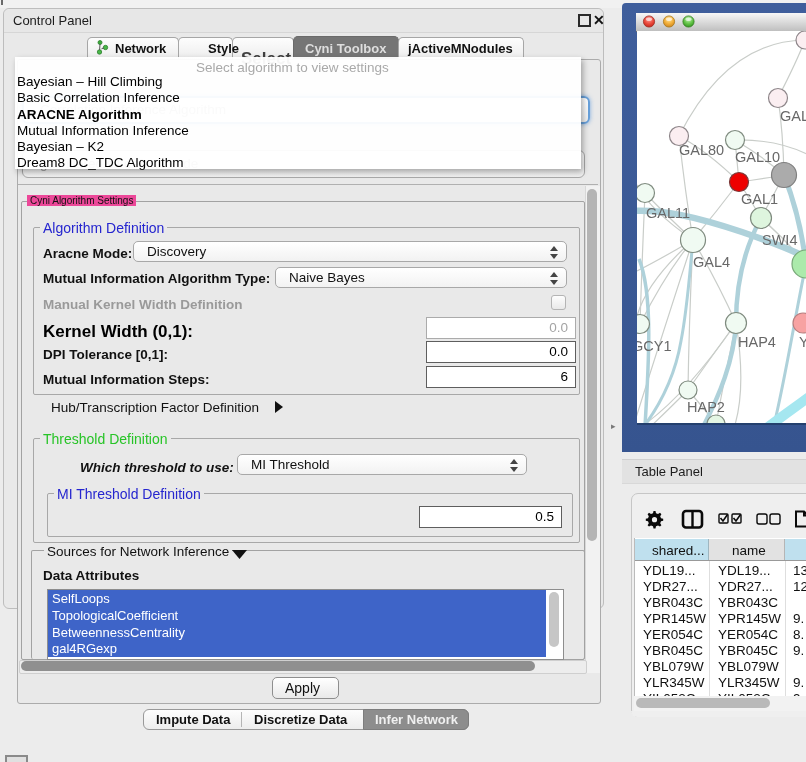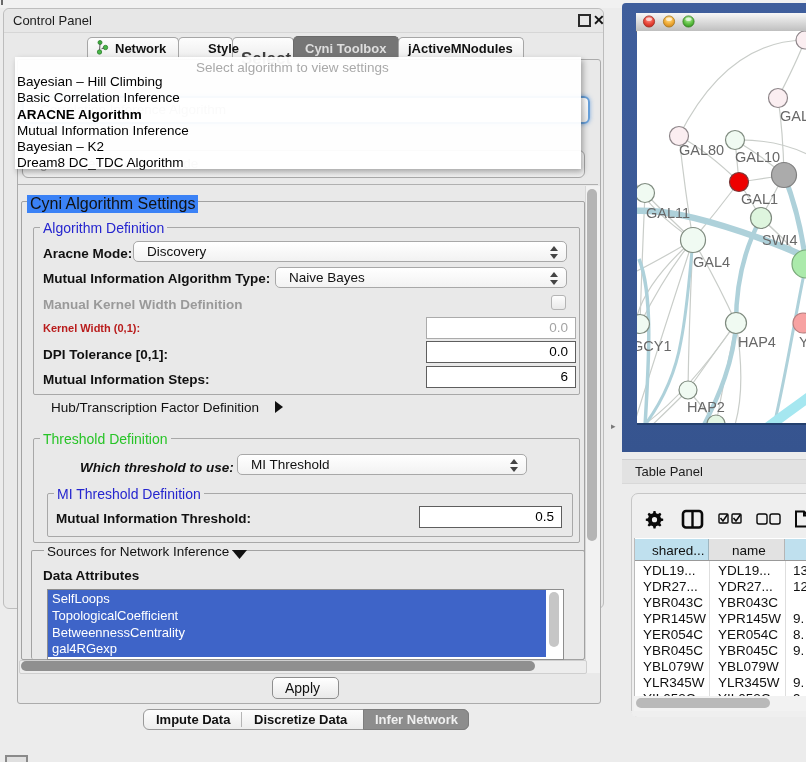--- a/index.html
+++ b/index.html
@@ -40,37 +40,37 @@
   <div class="abs b" style="left:237px;top:40px;font-size:17px;color:#404040;">Select</div>
   <div class="abs b" style="left:301px;top:32px;font-size:13px;color:#dedede;">Cyni Toolbox</div>
   <div class="abs b" style="left:404px;top:32px;font-size:13px;color:#111;">jActiveMNodules</div>
 
   <div class="abs" style="left:14px;top:175px;width:580px;height:1px;background:#b0b0b0;"></div>
 
   <div class="abs" style="left:581px;top:177px;width:14px;height:487px;background:#f2f2f2;border-left:1px solid #d8d8d8;"></div>
   <div class="abs" style="left:583px;top:180px;width:10px;height:352px;background:#b4b4b4;border-radius:5px;"></div>
 
   <div class="abs" style="left:17px;top:192px;width:562px;height:457px;border:1px solid #a2a2a2;border-radius:2px;"></div>
-  <div class="abs" style="left:23px;top:186px;font-size:16px;color:#111;background:#3b82f6;padding:0 3px;">Cyni Algorithm Settings</div>
+  <div class="abs" style="left:23px;top:186px;font-size:10px;color:#111;background:#ec4899;padding:0 3px;">Cyni Algorithm Settings</div>
 
   <div class="abs" style="left:29px;top:218px;width:545px;height:166px;border:1px solid #a8a8a8;border-radius:2px;"></div>
   <div class="abs" style="left:36px;top:211px;font-size:14px;color:#2525cf;background:#e9e9e9;padding:0 3px;text-align:center;">Algorithm Definition</div>
 
   <div class="abs b" style="left:39px;top:237px;font-size:13.5px;color:#111;">Aracne Mode:</div>
   <div class="abs combo" style="left:129px;top:232px;width:434px;height:21px;"></div>
   <div class="abs" style="left:143px;top:235px;font-size:13.5px;color:#111;">Discovery</div>
 
   <div class="abs b" style="left:39px;top:262px;font-size:13.5px;color:#111;">Mutual Information Algorithm Type:</div>
   <div class="abs combo" style="left:271px;top:258px;width:292px;height:21px;"></div>
   <div class="abs" style="left:285px;top:261px;font-size:13.5px;color:#111;">Naive Bayes</div>
 
   <div class="abs b" style="left:39px;top:288px;font-size:13.5px;color:#9a9a9a;">Manual Kernel Width Definition</div>
   <div class="abs" style="left:547px;top:286px;width:13px;height:13px;border:1px solid #b4b4b4;border-radius:3px;background:linear-gradient(#fdfdfd,#e9e9e9);"></div>
 
-  <div class="abs b" style="left:39px;top:313px;font-size:11px;color:#b91c1c;">Kernel Width (0,1):</div>
+  <div class="abs b" style="left:39px;top:313px;font-size:17px;color:#000000;">Kernel Width (0,1):</div>
   <div class="abs" style="left:422px;top:308px;width:141px;height:20px;border:1px solid #ababab;background:#fff;font-size:13.5px;color:#a4a4a4;text-align:right;padding-right:7px;line-height:20px;">0.0</div>
 
   <div class="abs b" style="left:39px;top:338px;font-size:13.5px;color:#111;">DPI Tolerance [0,1]:</div>
   <div class="abs" style="left:422px;top:332px;width:141px;height:20px;border:1px solid #5e5e5e;background:#fff;font-size:13.5px;color:#000;text-align:right;padding-right:7px;line-height:20px;">0.0</div>
 
   <div class="abs b" style="left:39px;top:363px;font-size:13.5px;color:#111;">Mutual Information Steps:</div>
   <div class="abs" style="left:422px;top:357px;width:141px;height:20px;border:1px solid #5e5e5e;background:#fff;font-size:13.5px;color:#000;text-align:right;padding-right:7px;line-height:20px;">6</div>
 
   <div class="abs" style="left:47px;top:391px;font-size:13.5px;color:#111;">Hub/Transcription Factor Definition</div>
   <svg class="abs" style="left:270px;top:392px;" width="10" height="12" viewBox="0 0 10 12">
@@ -79,21 +79,20 @@
 
   <div class="abs" style="left:29px;top:429px;width:545px;height:103px;border:1px solid #a8a8a8;border-radius:2px;"></div>
   <div class="abs" style="left:36px;top:422px;font-size:14px;color:#27c427;background:#e9e9e9;padding:0 3px;">Threshold Definition</div>
 
   <div class="abs b" style="left:76px;top:451px;font-size:13.5px;color:#111;font-style:italic;">Which threshold to use:</div>
   <div class="abs combo" style="left:233px;top:445px;width:290px;height:21px;"></div>
   <div class="abs" style="left:247px;top:448px;font-size:13.5px;color:#111;">MI Threshold</div>
 
   <div class="abs" style="left:43px;top:484px;width:524px;height:42px;border:1px solid #a8a8a8;border-radius:2px;"></div>
   <div class="abs" style="left:50px;top:477px;font-size:14px;color:#2525cf;background:#e9e9e9;padding:0 3px;">MI Threshold Definition</div>
-  <div class="abs b" style="left:52px;top:502px;font-size:13.5px;color:#111;">Mutual Information Threshold:</div>
   <div class="abs" style="left:415px;top:497px;width:134px;height:20px;border:1px solid #5e5e5e;background:#fff;font-size:13.5px;color:#000;text-align:right;padding-right:7px;line-height:20px;">0.5</div>
 
   <div class="abs" style="left:27px;top:541px;width:552px;height:108px;border:1px solid #a2a2a2;border-top:1px solid #a2a2a2;border-radius:2px;border-bottom:none;"></div>
   <div class="abs" style="left:40px;top:535px;font-size:13.5px;color:#111;background:#e9e9e9;padding:0 3px;">Sources for Network Inference</div>
   <svg class="abs" style="left:228px;top:541px;" width="15" height="9" viewBox="0 0 15 9">
       <path d="M0 0 L15 0 L7.5 9 Z" fill="#111"></path>
     </svg>
   <div class="abs b" style="left:39px;top:559px;font-size:13.5px;color:#111;">Data Attributes</div>
 
   <div class="abs" style="left:43px;top:580px;width:515px;height:69px;border:1px solid #8e8e8e;background:#fff;"></div>

